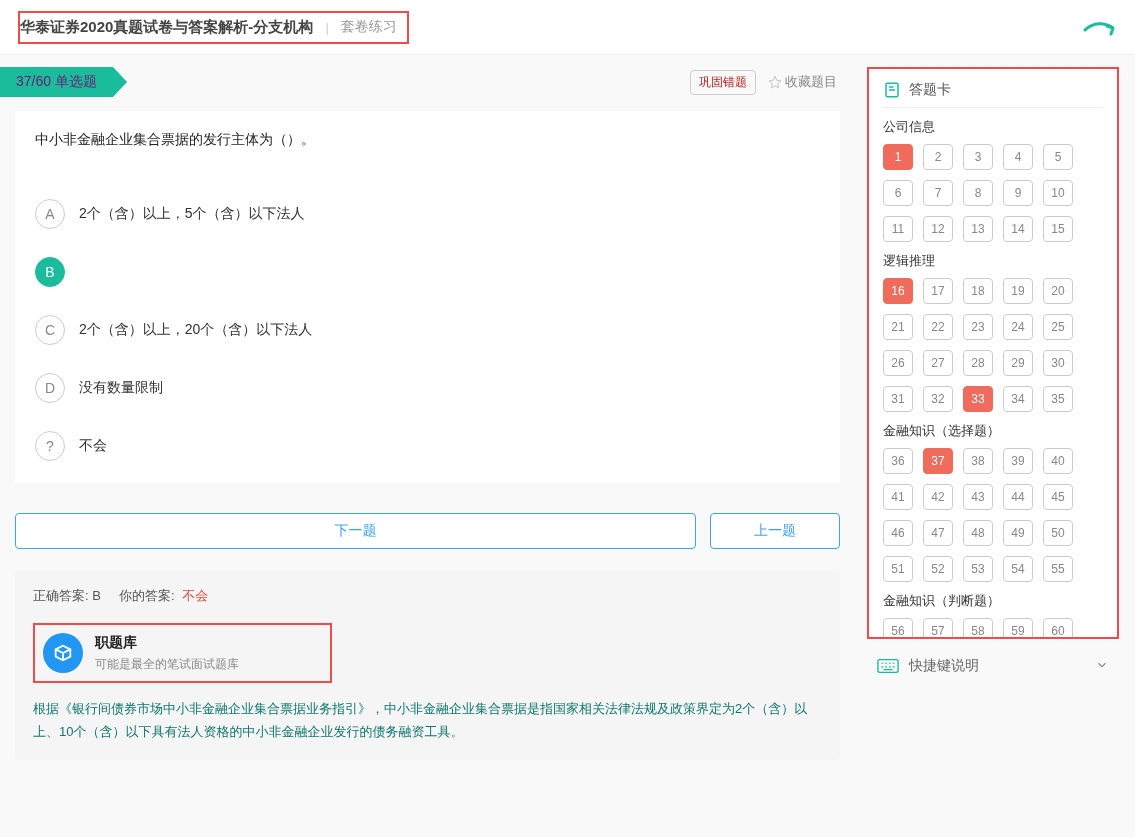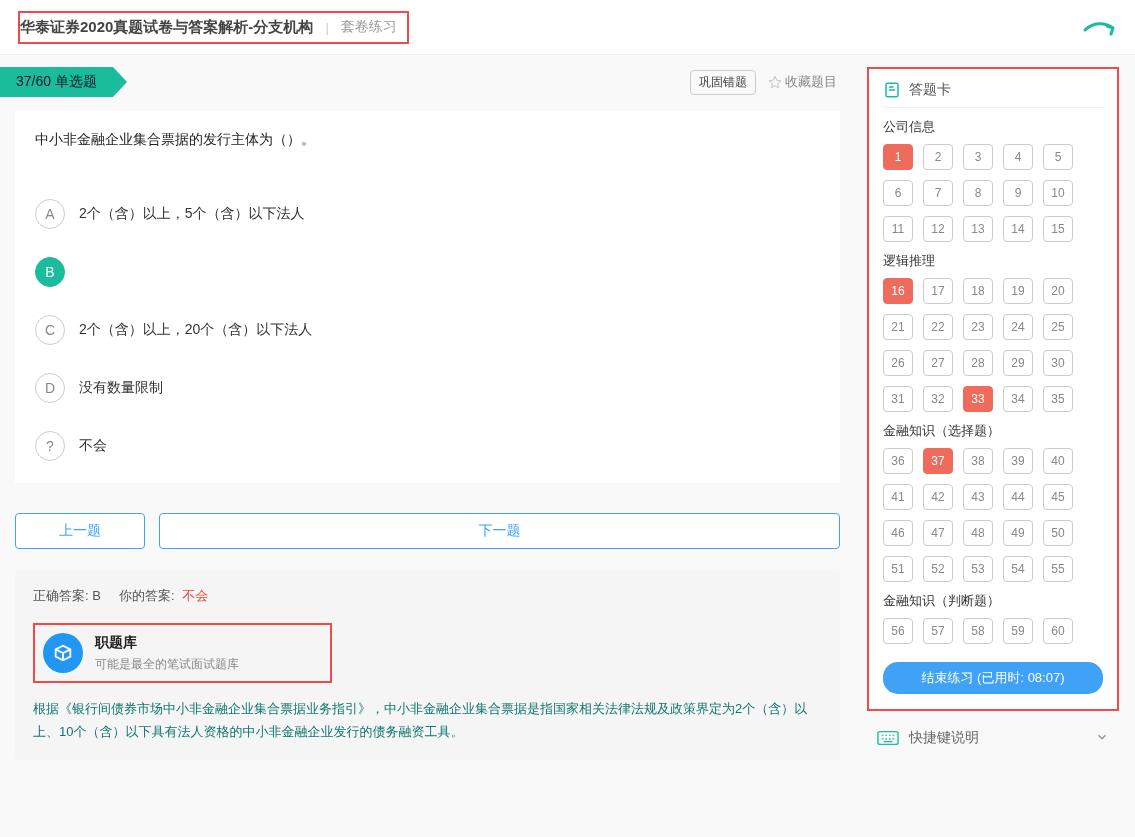--- a/index.html
+++ b/index.html
@@ -56,21 +56,21 @@
 
 
 .qindex-row {
   display: flex;
   align-items: center;
   justify-content: space-between;
   padding-right: 18px;
 }
 .qindex {
   background: #1abc9c;
-  color: #0f172a;
+  color: #701a75;
   font-size: 14px;
   padding: 6px 16px;
   position: relative;
 }
 .qindex::after {
   content: "";
   position: absolute;
   right: -14px;
   top: 0;
   border-top: 15px solid transparent;
@@ -81,21 +81,21 @@
   display: flex;
   gap: 12px;
   align-items: center;
   color: #888;
   font-size: 13px;
 }
 .pill-btn {
   border: 1px solid #ccc;
   border-radius: 4px;
   padding: 3px 8px;
-  color: #404040;
+  color: #b91c1c;
   cursor: pointer;
   font-size: 12px;
 }
 .star { display:inline-flex; align-items:center; gap:3px; cursor:pointer;}
 
 
 .question {
   background: #fff;
   margin: 14px 15px 0 15px;
   padding: 20px 20px 22px 20px;
@@ -297,22 +297,22 @@
             <div class="choice-text">没有数量限制</div>
           </div>
           <div class="choice">
             <div class="choice-letter">?</div>
             <div class="choice-text">不会</div>
           </div>
         </div>
     </div>
 
     <div class="navbtns">
+      <div class="navbtn navbtn-next">下一题</div>
       <div class="navbtn navbtn-prev">上一题</div>
-      <div class="navbtn navbtn-next">下一题</div>
     </div>
 
     <div class="answer-box">
       <div class="answer-head">
         <span>正确答案:</span>
         <span>B</span>
         &nbsp;&nbsp;&nbsp;
         <span>你的答案:</span>
         <span class="wrong">不会</span>
       </div>
@@ -325,21 +325,21 @@
         <div>
           <div class="brand-title">职题库</div>
           <div class="brand-sub">可能是最全的笔试面试题库</div>
         </div>
       </div>
       <div class="explain">根据《银行间债券市场中小非金融企业集合票据业务指引》，中小非金融企业集合票据是指国家相关法律法规及政策界定为2个（含）以上、10个（含）以下具有法人资格的中小非金融企业发行的债务融资工具。</div>
     </div>
   </div>
 
   <div class="side">
-    <div class="side-box hidden-sb" style="height:644px; overflow:auto;">
+    <div class="side-box hidden-sb" style="height:572px; overflow:auto;">
       <div class="side-header">
         <svg width="18" height="18" viewBox="0 0 24 24">
             <rect x="4" y="3" width="16" height="18" rx="2" fill="none" stroke="#1abc9c" stroke-width="2"></rect>
             <path d="M8 8h6M8 12h8" stroke="#1abc9c" stroke-width="2"></path>
           </svg>
         <span style="color:#555">答题卡</span>
       </div>
       <div id="sections">
           <div class="section-title">公司信息</div>
           <div class="num-grid">

